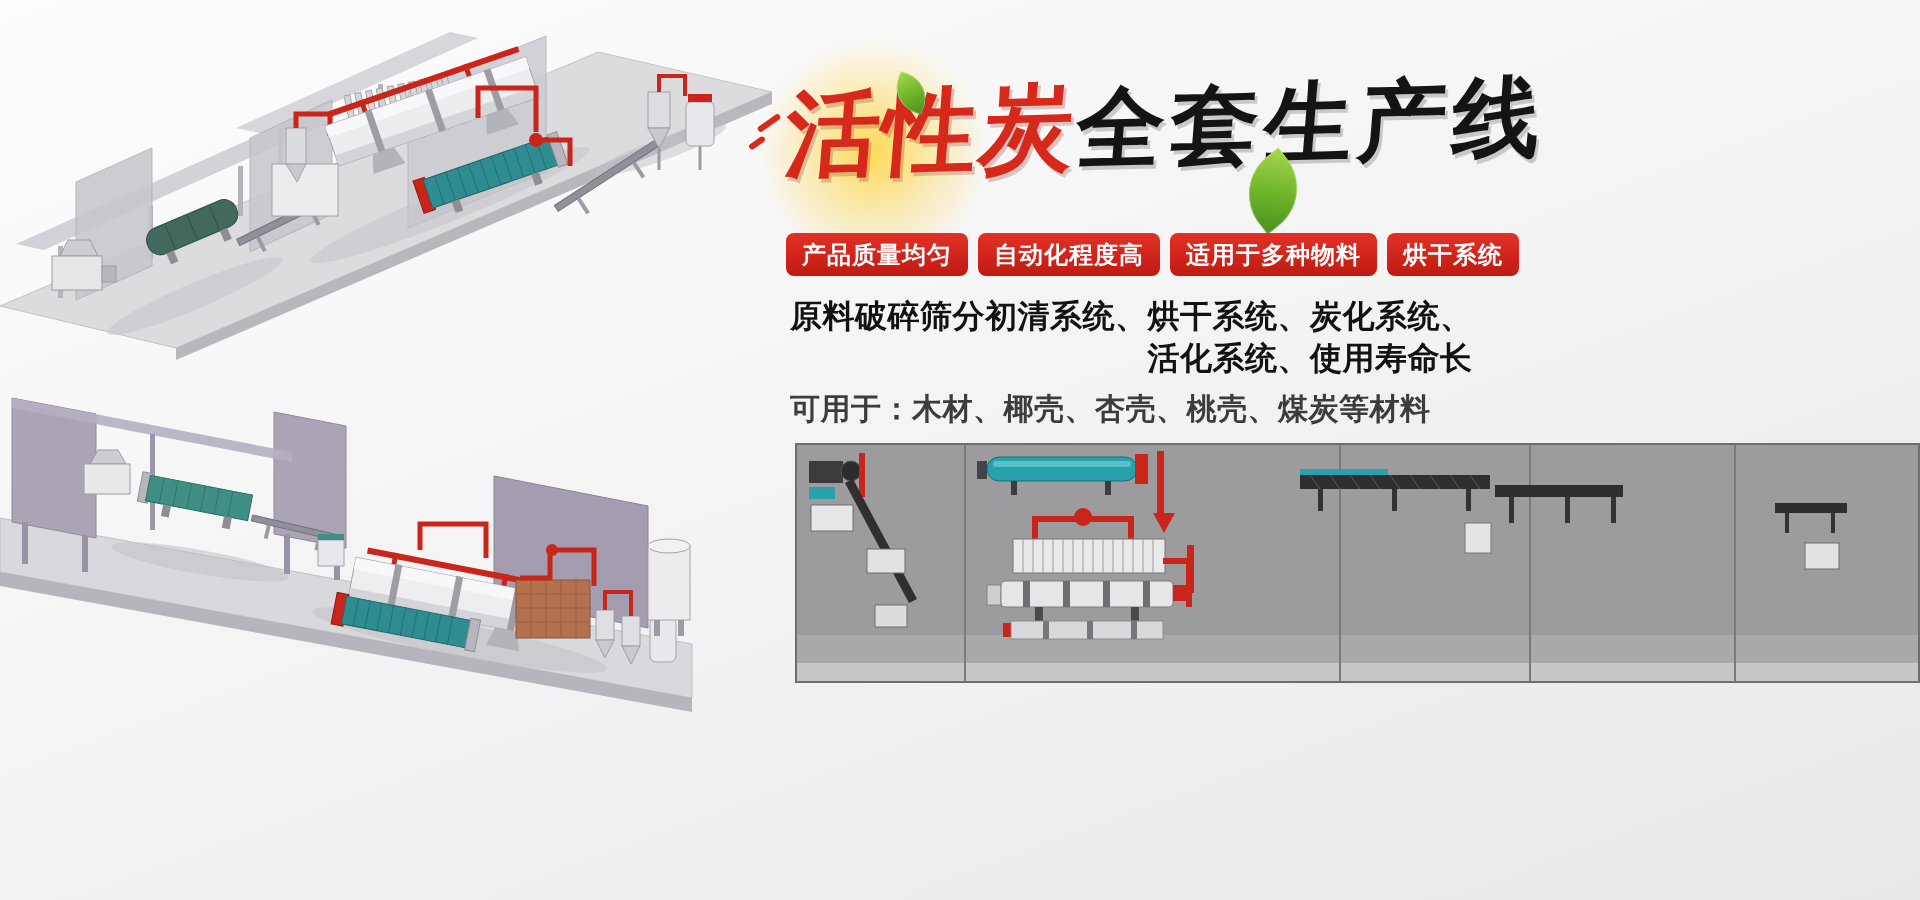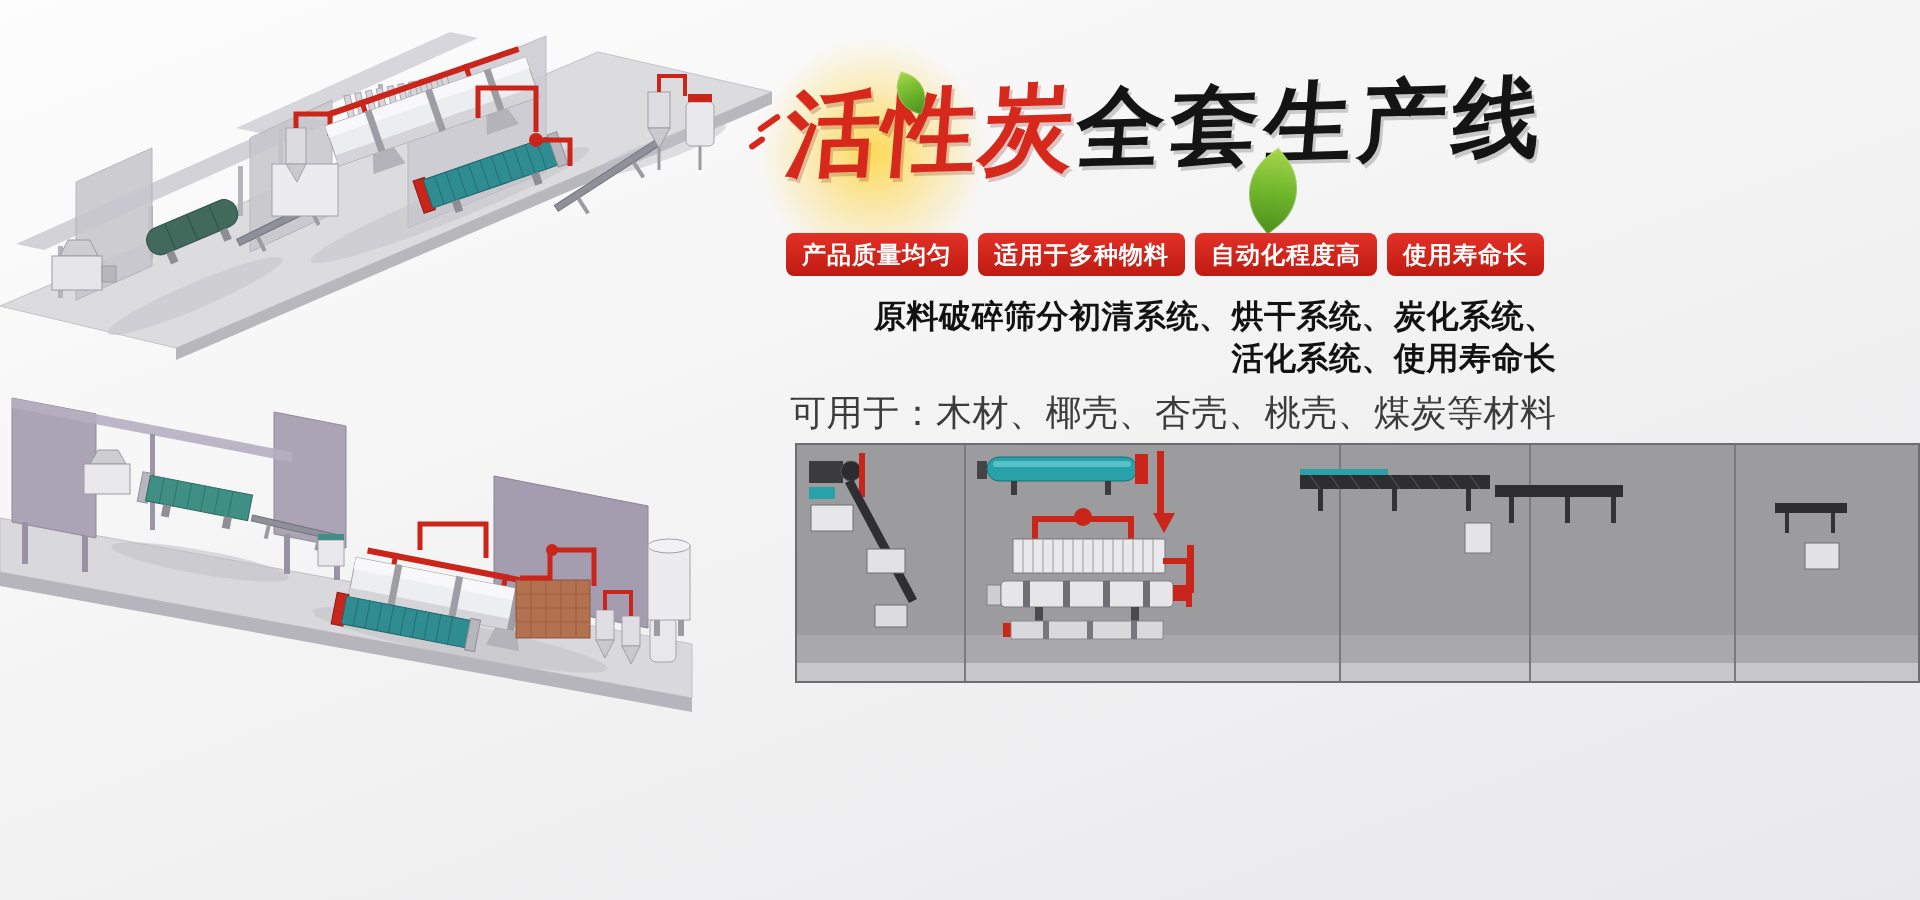--- a/index.html
+++ b/index.html
@@ -33,21 +33,21 @@
 
   
   .badges { position:absolute; left:786px; top:233px; display:flex; gap:10px; }
   .badge { height:43px; padding:0 16px; display:flex; align-items:center;
     background:linear-gradient(#e23127,#bf1a11); border-radius:8px;
     color:#fff; font-weight:700; font-size:24px; letter-spacing:1px; }
 
   
   .desc { position:absolute; left:790px; top:296px; }
   .desc .bold { font-size:32px; font-weight:700; color:#121212; line-height:1.3; letter-spacing:.5px;text-align:right; }
-  .desc .normal { margin-top:10px; font-size:36px; font-weight:400; color:#3c3c3c; letter-spacing:.5px; }
+  .desc .normal { margin-top:10px; font-size:30px; font-weight:700; color:#3c3c3c; letter-spacing:.5px; }
 
   
   .schematic { position:absolute; left:795px; top:443px; width:1125px; height:240px; }
 </style>
 </head>
 <body>
 
 <div class="stage">
 
   <svg id="scene-top" class="scene" width="780" height="372" viewBox="0 0 780 372">
@@ -291,23 +291,23 @@
     <div class="speed s2"></div>
     <div class="title">
       <span class="red">活性炭</span><span class="black">全套生产线</span>
     </div>
     <div class="leaf small"></div>
     <div class="leaf big"></div>
   </div>
 
   <div class="badges">
     <div class="badge">产品质量均匀</div>
+    <div class="badge">自动化程度高</div>
     <div class="badge">适用于多种物料</div>
-    <div class="badge">自动化程度高</div>
-    <div class="badge">使用寿命长</div>
+    <div class="badge">烘干系统</div>
   </div>
 
   <div class="desc">
     <div class="bold">原料破碎筛分初清系统、烘干系统、炭化系统、</div>
     <div class="bold">活化系统、使用寿命长</div>
     <div class="normal">可用于：木材、椰壳、杏壳、桃壳、煤炭等材料</div>
   </div>
 
   <svg class="schematic" width="1125" height="240" viewBox="0 0 1125 240">
     <rect x="1" y="1" width="1123" height="238" fill="#9c9c9e" stroke="#6e6e70" stroke-width="2"></rect>

